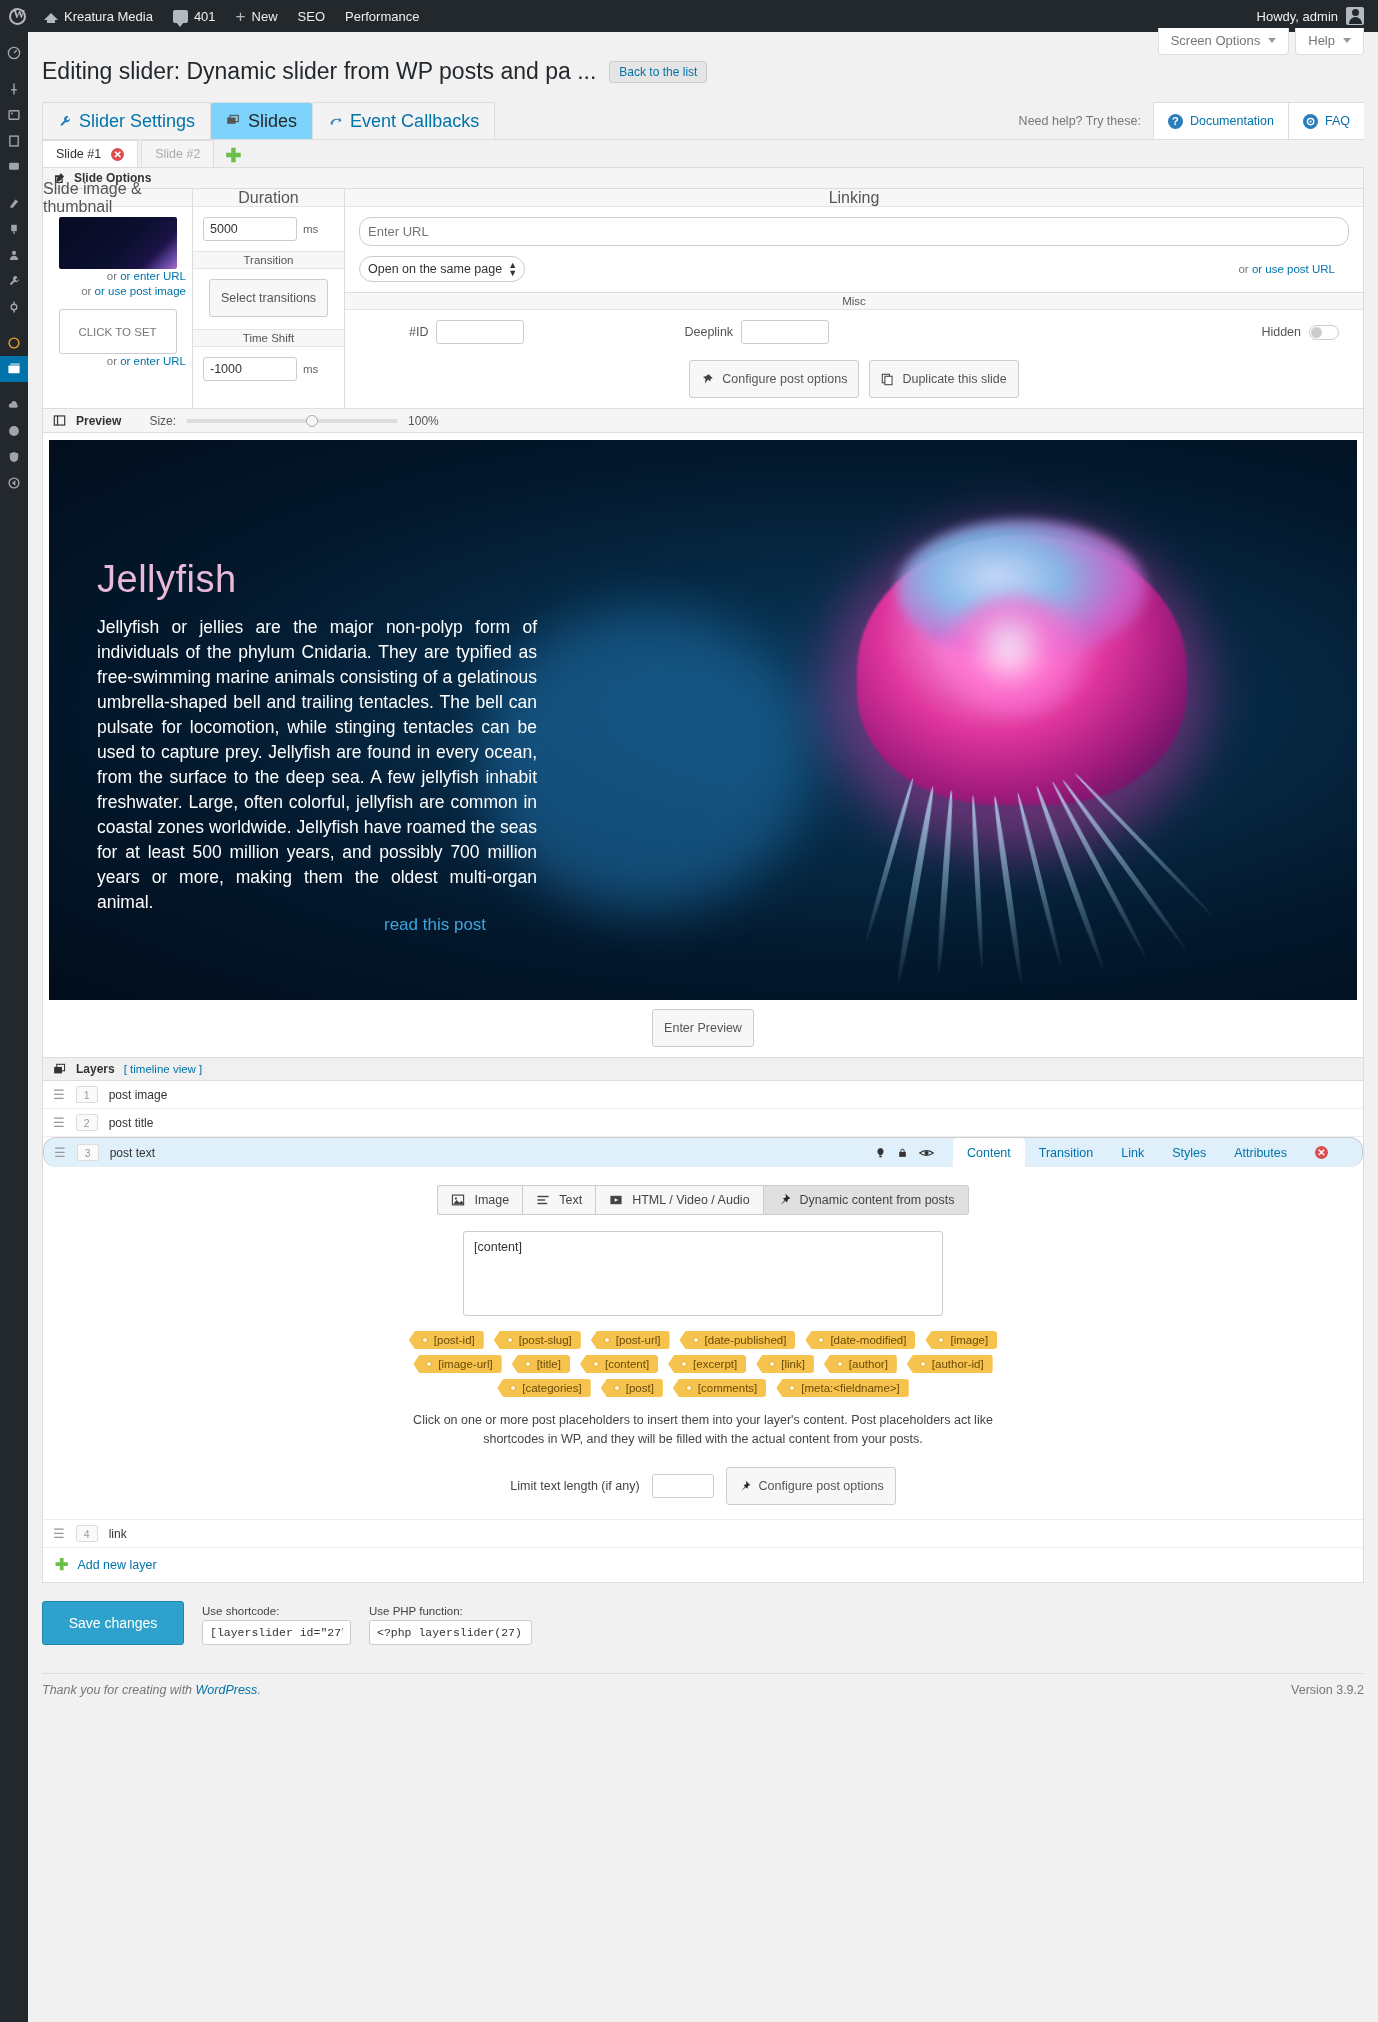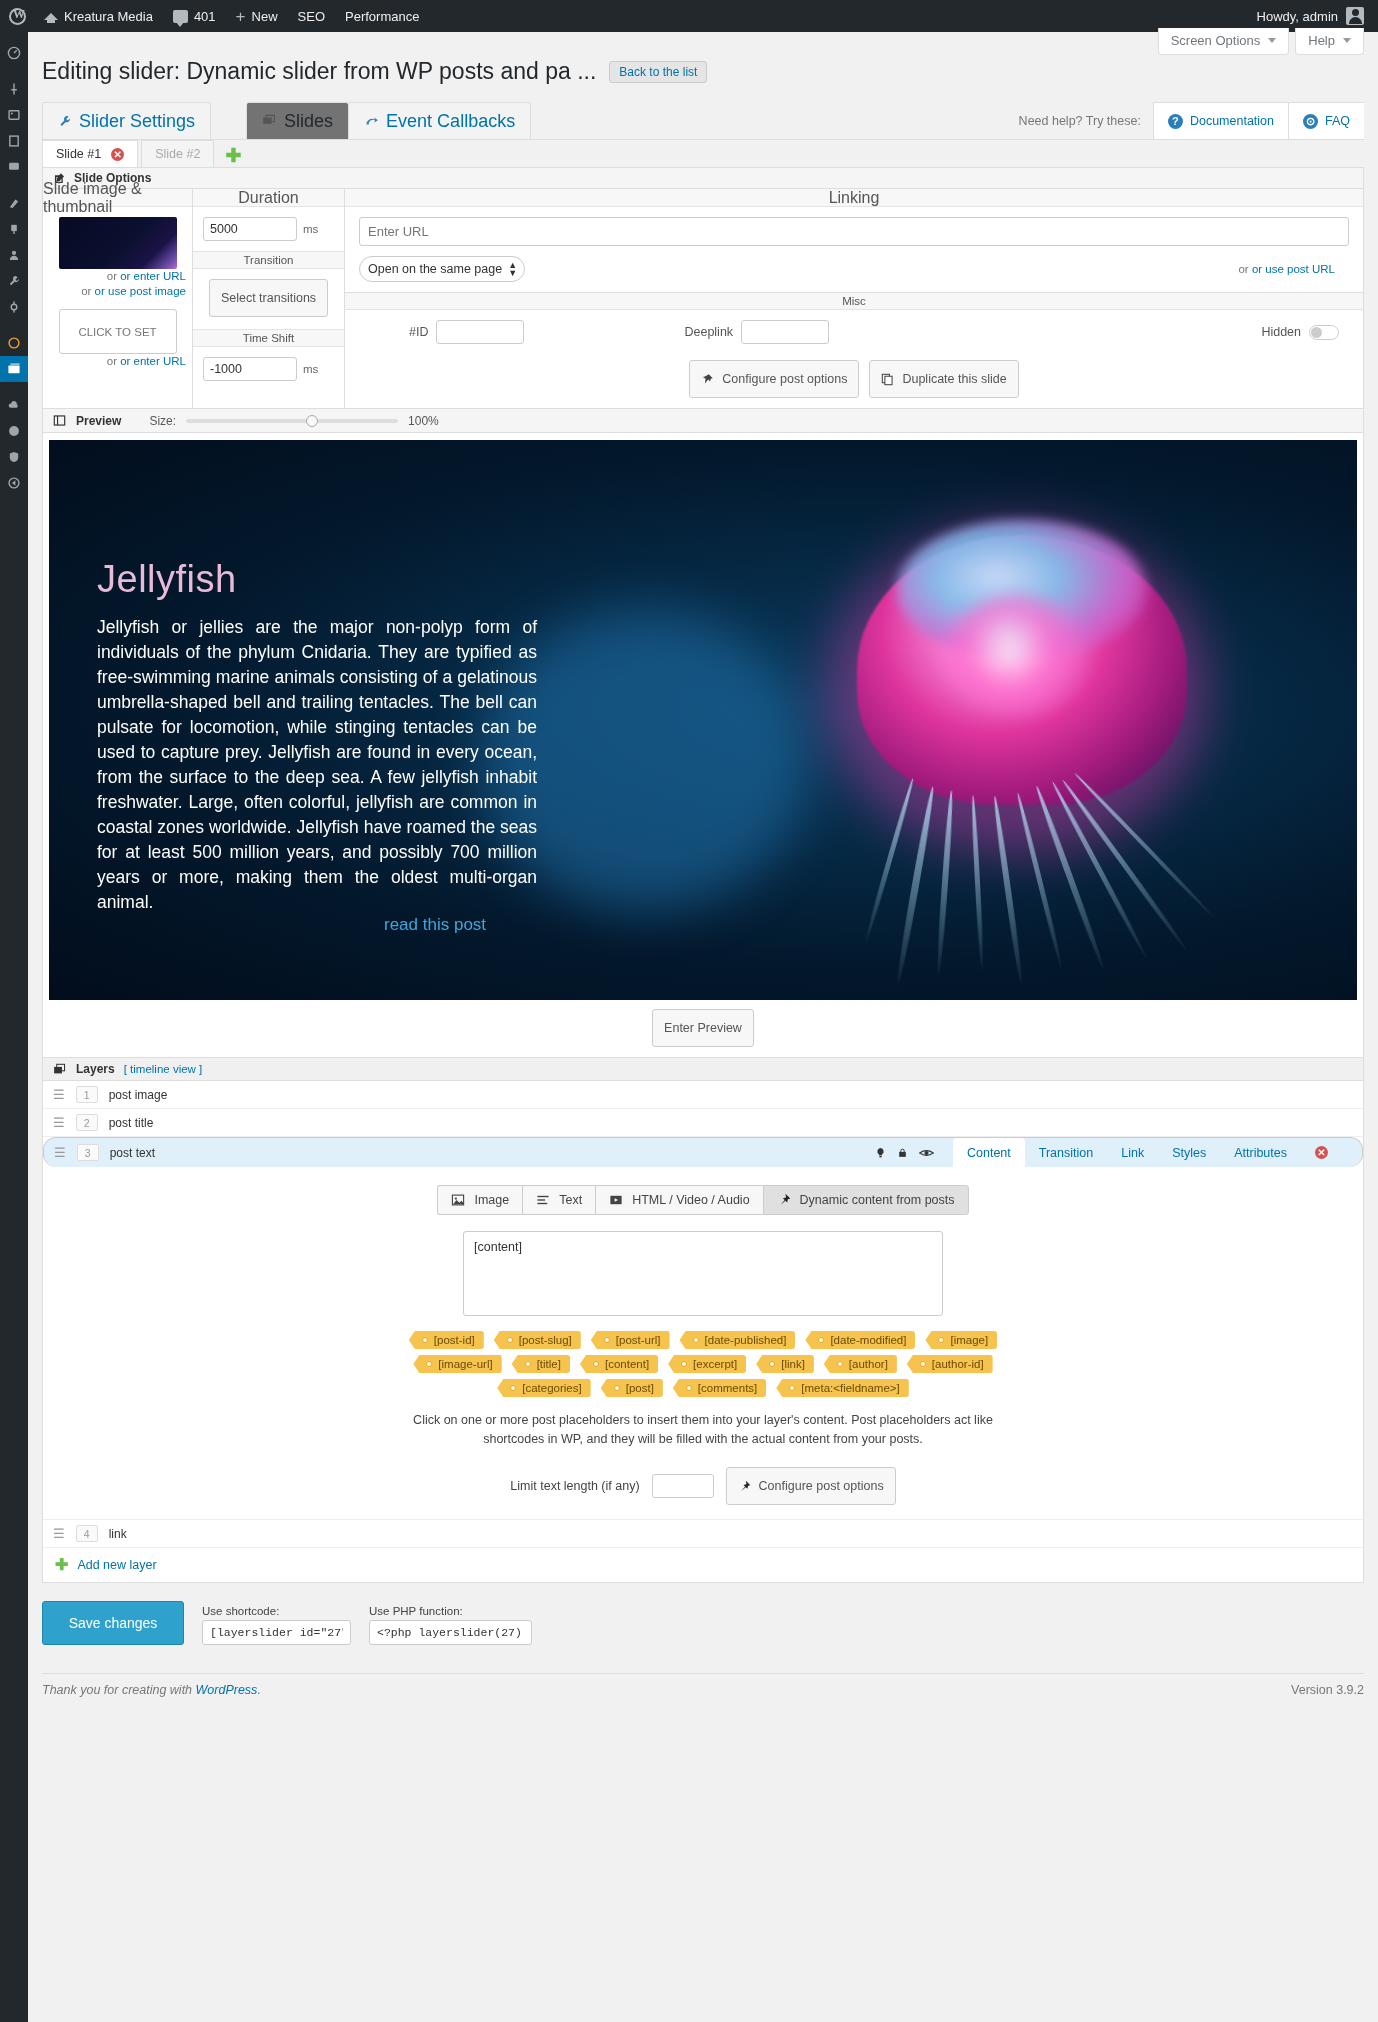--- a/index.html
+++ b/index.html
@@ -77,21 +77,21 @@
   .ls-topnav {
     margin:8px 14px 0 14px; height:37px; position:relative;
     border-bottom:1px solid #ddd; display:flex; align-items:flex-end;
   }
   .ls-tab {
     display:flex; align-items:center; gap:7px; height:37px;
     padding:0 15px; border:1px solid #ddd; border-bottom:none;
     background:#f3f3f3; color:#0073aa; font-size:18px; margin-right:-1px;
     border-radius:3px 3px 0 0;
   }
-  .ls-tab.active { background:#737373; color:#23282d;margin-left:36px; }
+  .ls-tab.active { background:#7dd3fc; color:#23282d; }
   .ls-help {
     margin-left:auto; display:flex; align-items:center; gap:0px;
     height:37px; color:#777; font-size:12.5px;
   }
   .ls-help .hl { display:flex; align-items:center; gap:7px; color:#0073aa;
      padding:0 14px; height:37px; border-left:1px solid #ddd; border-top:1px solid #ddd; background:#fff;}
   .ls-help .lbl{ padding-right:12px; }
   .bluedot { width:15px; height:15px; border-radius:50%; background:#2a7fbb; color:#fff;
      font-size:11px; display:flex; align-items:center; justify-content:center; font-weight:bold;}
   .bluedot.ring{ background:#2a7fbb; }
@@ -139,21 +139,21 @@
   .ms { font-size:11.5px; color:#666; }
   .subhd { background:#f7f7f7; border-top:1px solid #e4e4e4; border-bottom:1px solid #e4e4e4;
     height:18px; display:flex; align-items:center; justify-content:center; font-size:11.5px; color:#555; }
   .btn {
     background:#f7f7f7; border:1px solid #ccc; border-radius:3px; padding:11px 11px;
     font-size:12.5px; color:#555; display:inline-flex; align-items:center; gap:8px;
   }
   .center { text-align:center; }
 
   .link-body { padding:10px 14px 10px 14px; }
-  .url-input { width:100%; padding:6px 8px; font-size:13px; color:#bbb; }
+  .url-input { width:100%; padding:6px 8px; font-size:13px; color:#bbb;border-radius:12px; }
   .sel {
     border:1px solid #ccc; border-radius:13px; background:#fff; padding:5px 22px 5px 8px;
     font-size:12.5px; color:#333; position:relative; display:inline-block;
   }
   .sel .arrows { position:absolute; right:7px; top:50%; transform:translateY(-50%); font-size:9px; line-height:8px; color:#333;}
   .use-post-url { position:absolute; right:14px; font-size:11.5px; color:#777; }
   .misc-body { display:flex; align-items:center; padding:10px 14px; gap:0; }
   .misc-item { display:flex; align-items:center; gap:8px; font-size:12.5px; color:#555; }
   .misc-item input { width:88px; }
   .toggle { width:30px; height:15px; border-radius:9px; background:#fff; border:1px solid #ccc; position:relative; }

